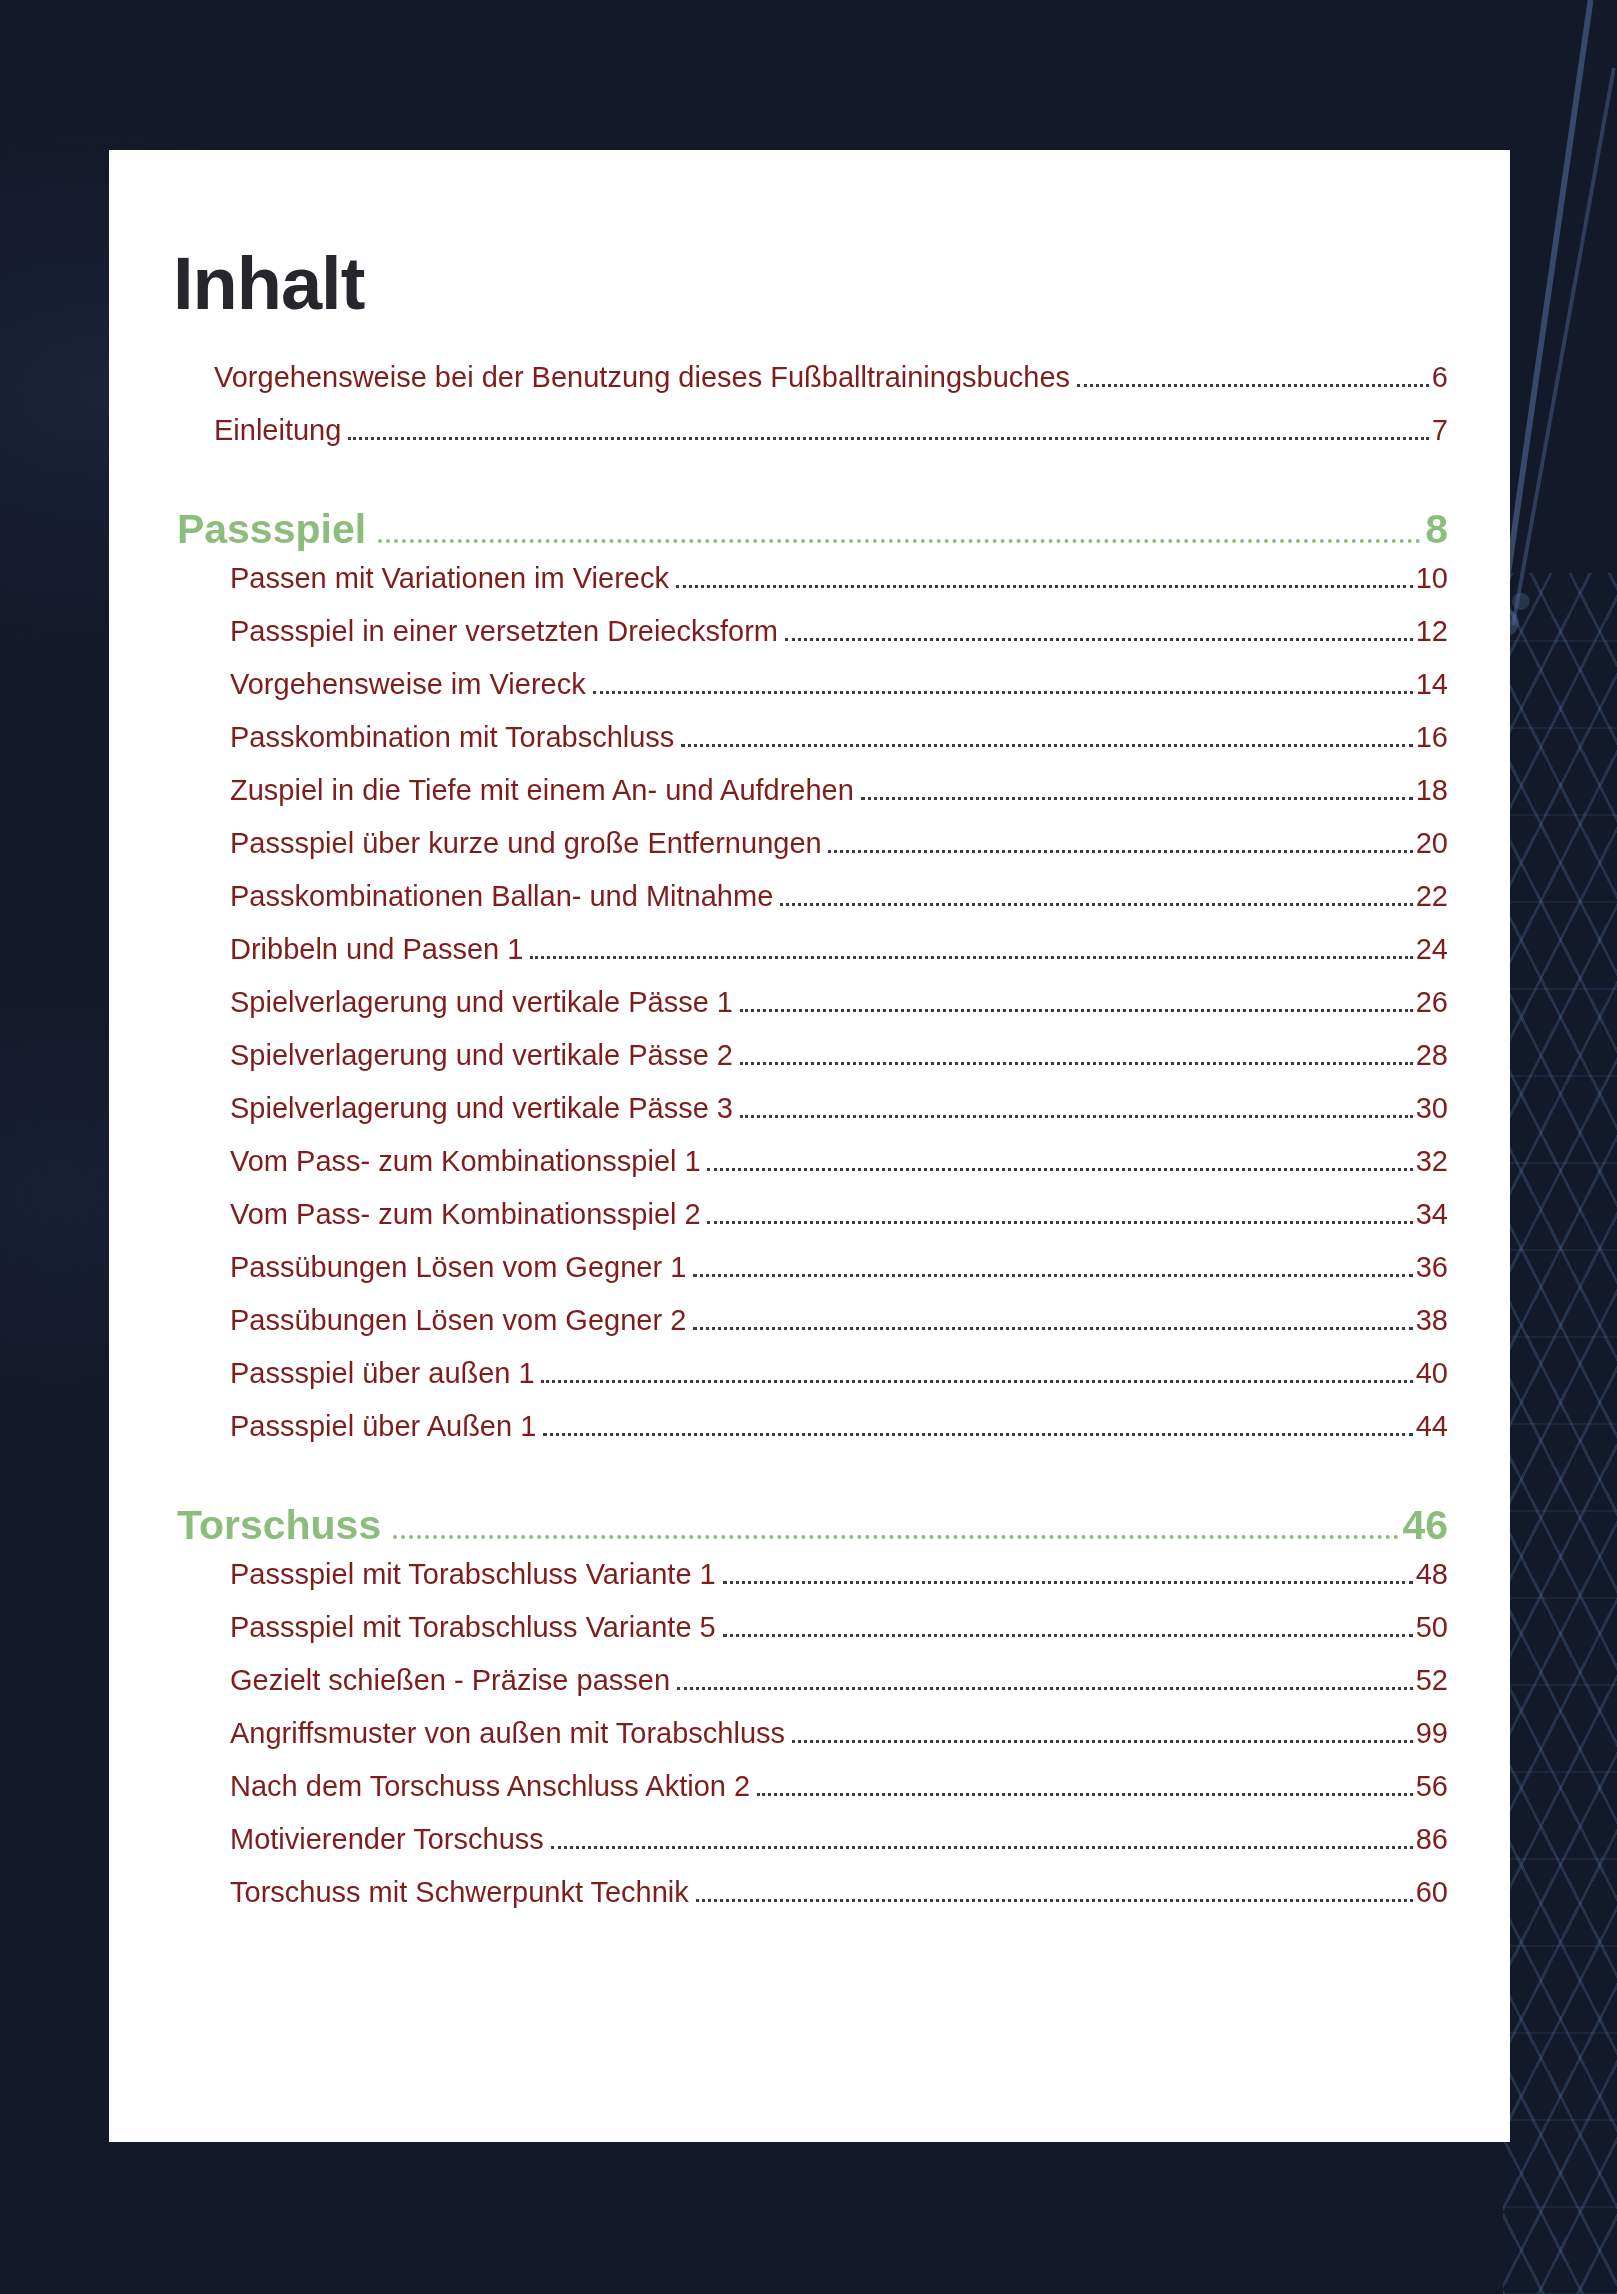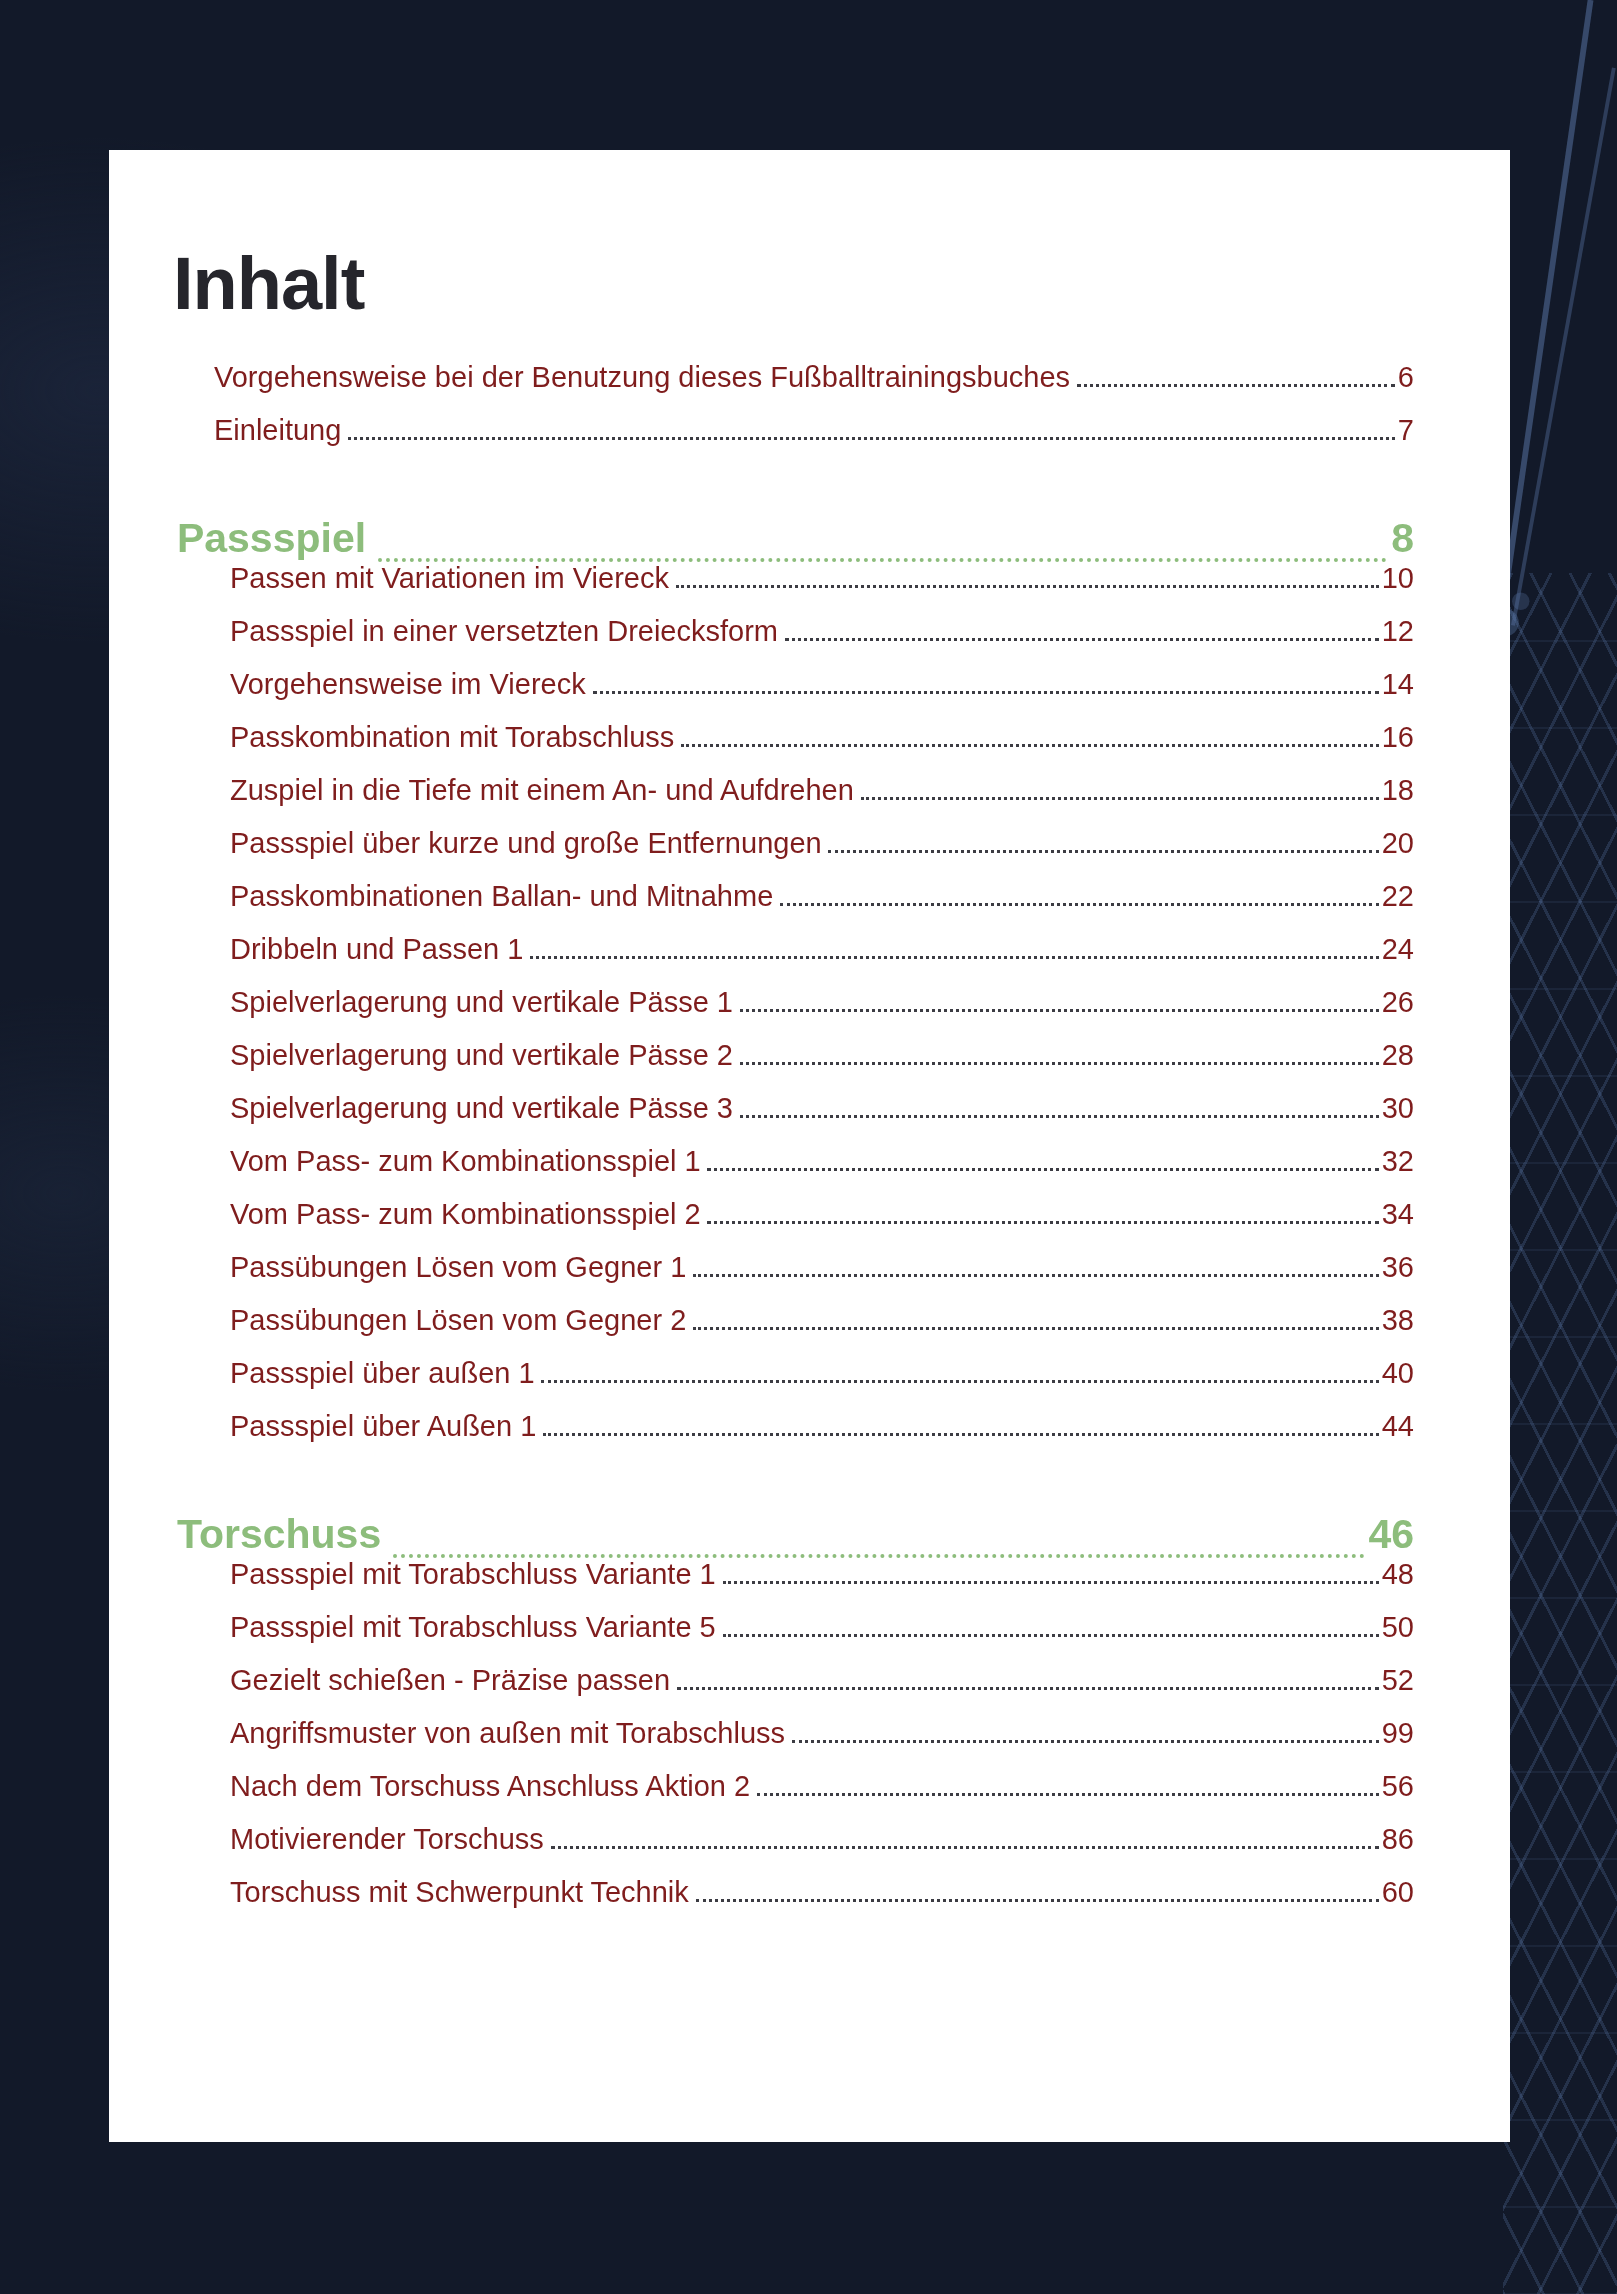--- a/index.html
+++ b/index.html
@@ -22,21 +22,21 @@
       repeating-linear-gradient(-63deg, rgba(92,122,172,0.26) 0 2.9px, transparent 2.9px 35px),
       repeating-linear-gradient(0deg, rgba(92,122,172,0.12) 0 1.9px, transparent 1.9px 87px);
   }
   .net-rope-svg { position: absolute; right: 0; top: 0; }
 
   .page {
     position: absolute; left: 109px; top: 150px;
     width: 1401px; height: 1992px;
     background: #ffffff;
     box-sizing: border-box;
-    padding: 93px 96px 0 64px;
+    padding: 93px 62px 0 64px;
   }
 
   .page-title {
     margin: 0;
     font-size: 74px;
     line-height: 1.1;
     font-weight: bold;
     color: #26262c;
     letter-spacing: -1px;
   }
@@ -55,21 +55,20 @@
     margin: 0 2.9px 0 6.8px;
   }
 
   .section { margin-top: 39px; }
   .section-heading-row {
     height: 56px;
     font-size: 41px;
     font-weight: bold;
     color: #8dbd7c;
     margin-left: 3.9px;
-    align-items: flex-end;
   }
   .section-heading-row .dots {
     border-bottom: 4.9px dotted #8dbd7c;
     margin: 0 3.9px 0 11.6px;
   }
   .section-items { margin-left: 57px; }
 </style>
 </head>
 <body>
 

